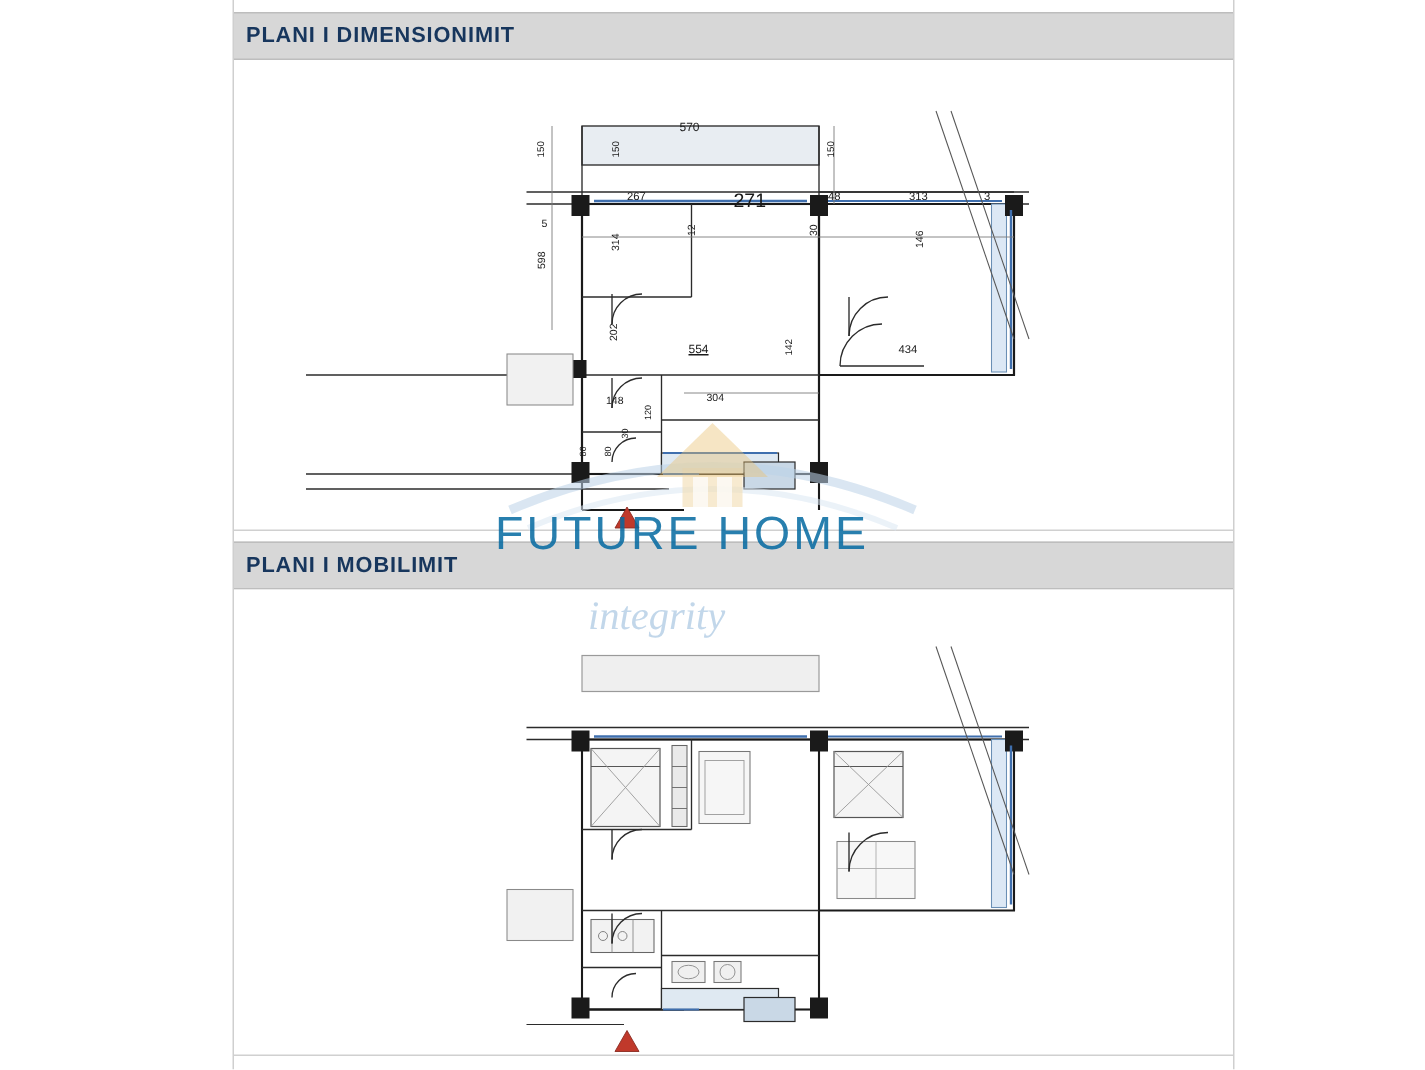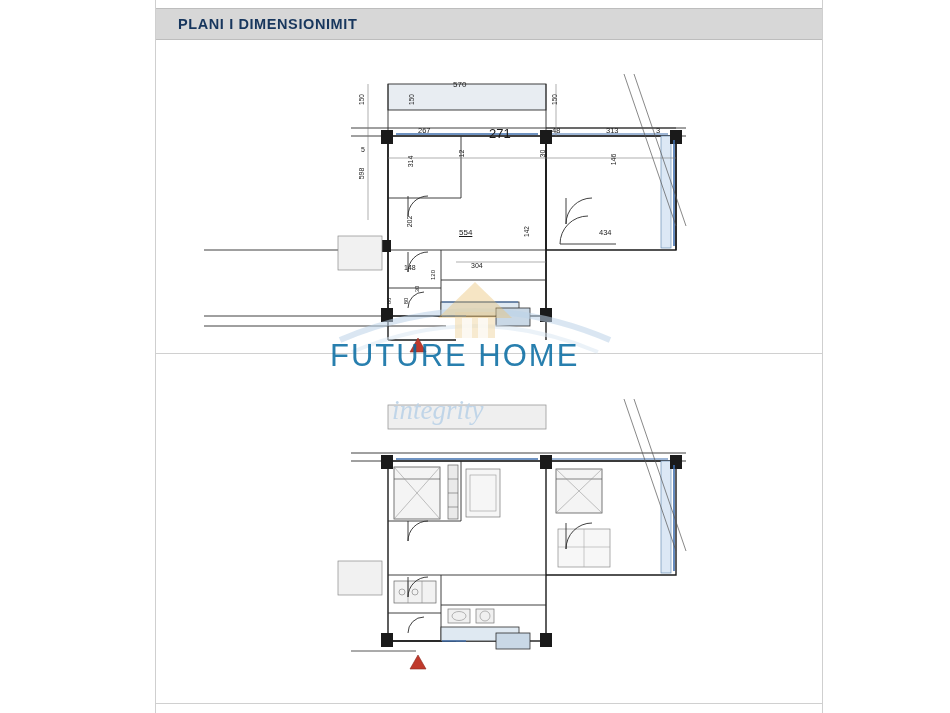--- a/index.html
+++ b/index.html
@@ -47,21 +47,21 @@
     border-top: 1px solid #bdbdbd;
     border-bottom: 1px solid #bdbdbd;
     display: flex;
     align-items: center;
   }
   .panel-header .title {
     font-size: 14.5px;
     font-weight: bold;
     letter-spacing: 0.6px;
     color: #17365d;
-    margin-left: 22px;
+    margin-left: 8px;
   }
   .panel-body {
     position: relative;
     height: calc(100% - 31px);
     background: #ffffff;
     overflow: hidden;
   }
   .hr-bottom {
     position: absolute;
     left: 156px;
@@ -222,20 +222,23 @@
         <span style="position:absolute;left:230px;top:258px;font-size:6px;transform:rotate(-90deg);">86</span>
         <span style="position:absolute;left:247px;top:258px;font-size:6px;transform:rotate(-90deg);">80</span>
         <span style="position:absolute;left:258px;top:246px;font-size:6px;transform:rotate(-90deg);">30</span>
       </div>
     </div>
   </div>
 
   <div class="hr-bottom a"></div>
 
   <div class="panel bottom">
+    <div class="panel-header">
+      <span class="title">PLANI I MOBILIMIT</span>
+    </div>
     <div class="panel-body">
       <svg class="plan-svg" width="666" height="309" viewBox="0 0 666 309">
         <g stroke="#2b2b2b" fill="none" stroke-width="0.9">
 
           <rect x="232" y="44" width="158" height="24" fill="#efefef" stroke="#9a9a9a" stroke-width="0.8"></rect>
           <line x1="195" y1="92" x2="530" y2="92"></line>
           <line x1="195" y1="100" x2="530" y2="100"></line>
 
           <rect x="232" y="100" width="158" height="180" stroke="#1a1a1a" stroke-width="1.4"></rect>
           <path d="M390 100 H520 V214 H390" stroke="#1a1a1a" stroke-width="1.4"></path>

